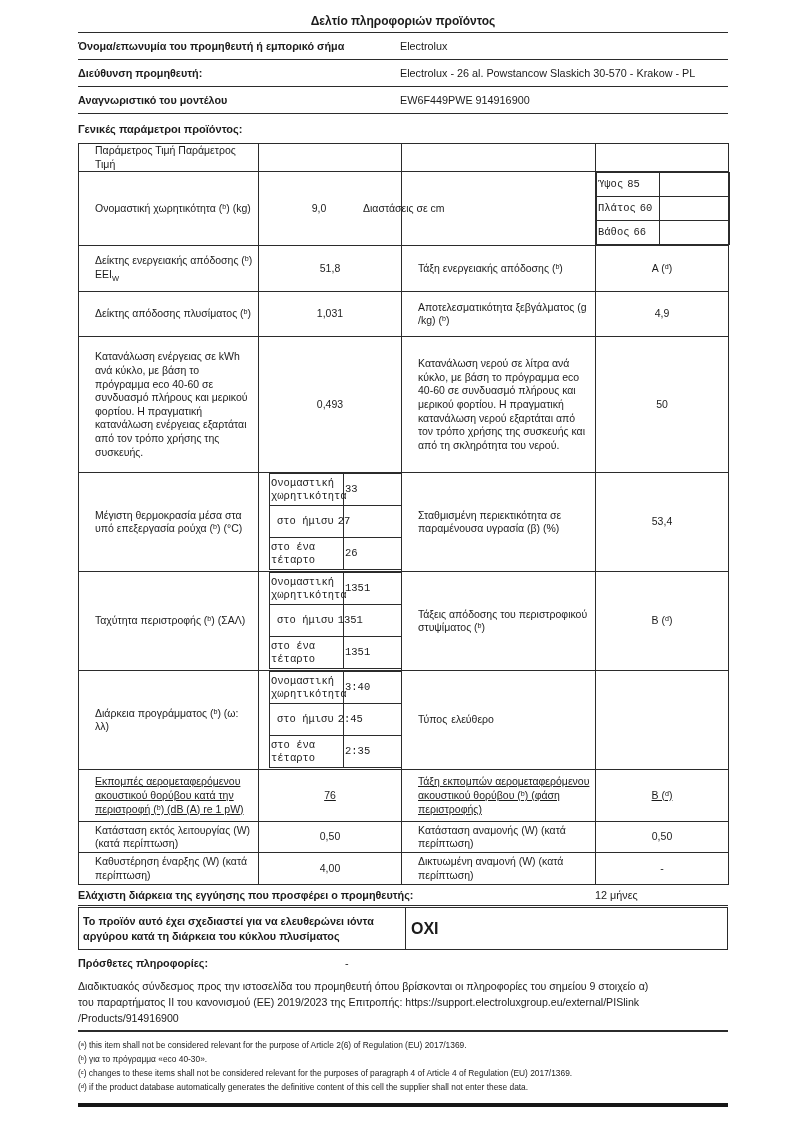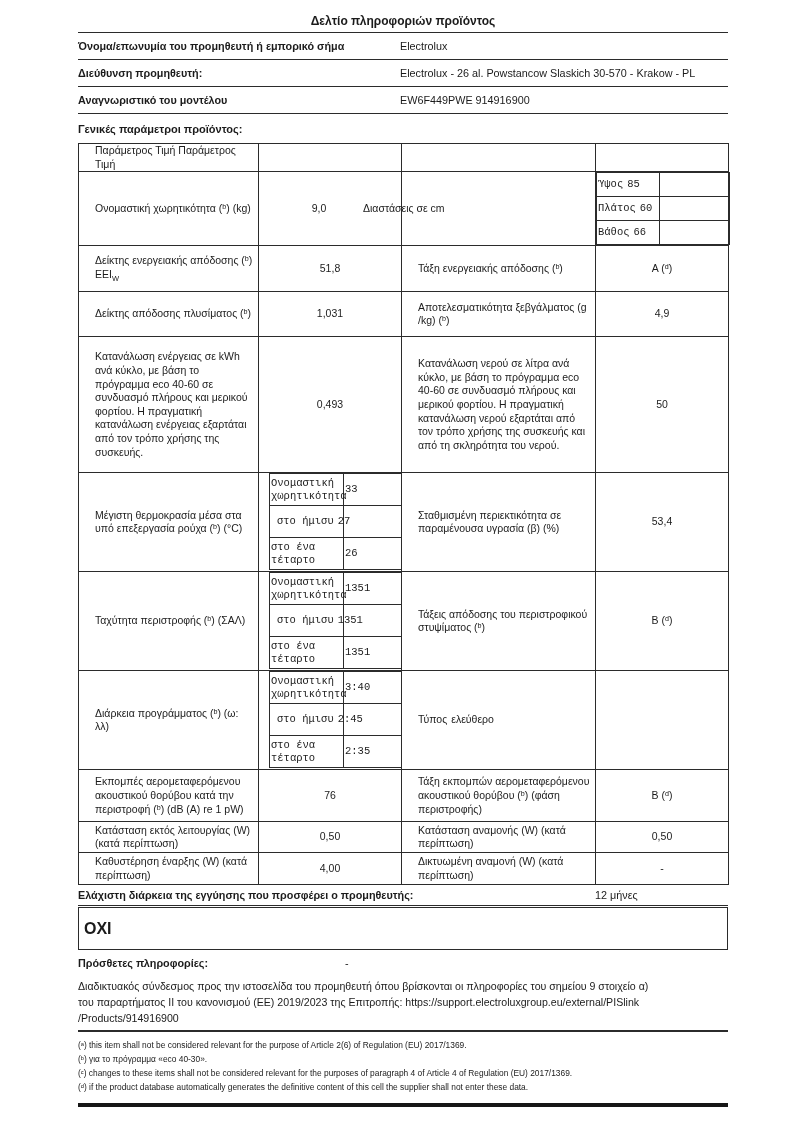--- a/index.html
+++ b/index.html
@@ -17,21 +17,21 @@
   table.params td{border:1px solid #2b2b2b;vertical-align:middle;padding:0 3px;line-height:1.3;overflow:visible;}
   table.params td.pc{text-align:left;padding-left:16px;}
   table.params td.vc{text-align:center;}
   table.params td.nest{padding:0;vertical-align:top;}
   .r-head td{height:20px;}
   .r-cap td{height:73px;}
   .r-eei td{height:45px;}
   .r-wash td{height:44px;}
   .r-energy td{height:135px;}
   .r-temp td,.r-spin td,.r-dur td{height:98px;}
-  .r-noise td{height:51px;}
+  .r-noise td{height:51px;text-decoration:underline;}
   .r-off td{height:30px;}
   .r-delay td{height:31px;}
 
   .nestpad{padding-left:10px;}
   table.sub{border-collapse:collapse;table-layout:fixed;width:100%;font-size:10.5px;}
   table.sub td{border:1px solid #2b2b2b;text-align:left;vertical-align:middle;padding:0 1px;line-height:1.25;font-family:Liberation Mono, monospace;}
   table.sub-mid td{height:31px;}
   table.sub-dims td{height:23px;}
   .joined{position:relative;z-index:3;display:inline-block;white-space:nowrap;}
   .joined .jv{margin-left:4px;}
@@ -277,20 +277,21 @@
       </tr>
     </tbody>
       </table>
 
     <div class="warranty">
       <div class="lbl">Ελάχιστη διάρκεια της εγγύησης που προσφέρει ο προμηθευτής:</div>
       <div class="val">12 μήνες</div>
     </div>
 
     <div class="silver">
+      <div class="lbl">Το προϊόν αυτό έχει σχεδιαστεί για να ελευθερώνει ιόντα αργύρου κατά τη διάρκεια του κύκλου πλυσίματος</div>
       <div class="val">ΟΧΙ</div>
     </div>
 
     <div class="additional">
       <div class="lbl">Πρόσθετες πληροφορίες:</div>
       <div class="val">-</div>
     </div>
 
     <div class="weblink"><span>Διαδικτυακός σύνδεσμος προς την ιστοσελίδα του προμηθευτή όπου βρίσκονται οι πληροφορίες του σημείου 9 στοιχείο α)
 του παραρτήματος II του κανονισμού (ΕΕ) 2019/2023 της Επιτροπής: </span><span class="url">https://support.electroluxgroup.eu/external/PISlink

